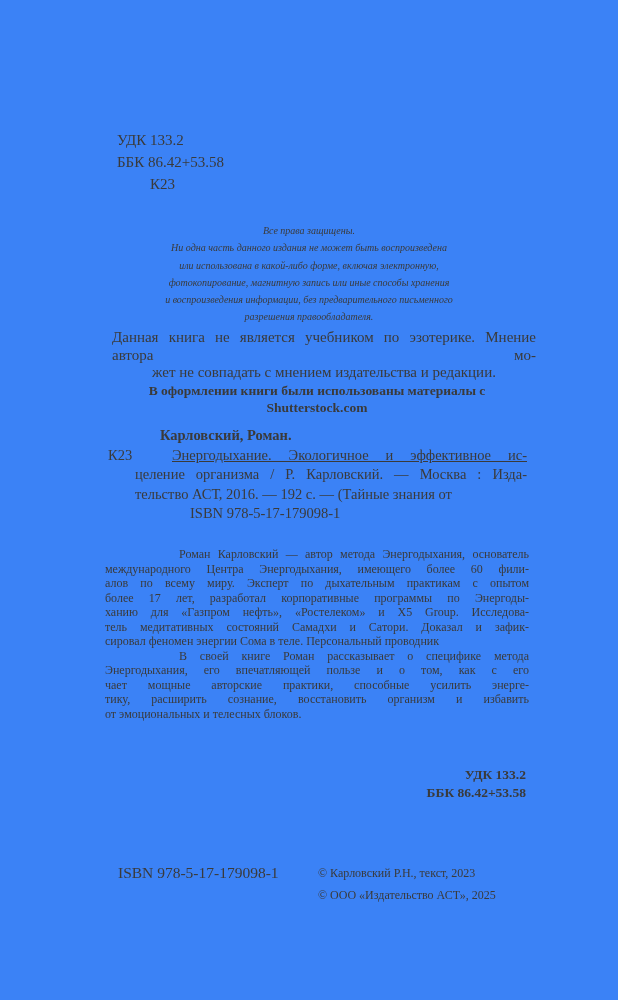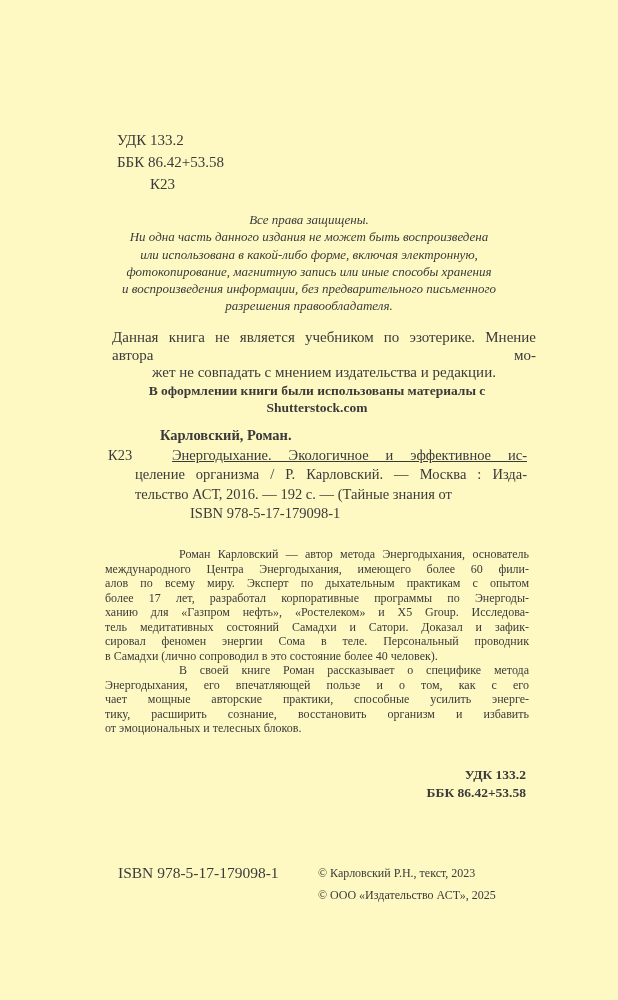--- a/index.html
+++ b/index.html
@@ -5,39 +5,39 @@
   html, body {
     margin: 0;
     padding: 0;
     background: #e8e8e8;
   }
   .page {
     position: relative;
     width: 618px;
     height: 1000px;
     margin: 0 auto;
-    background: #fef9c3;
+    background: #3b82f6;
     color: #3a3a3a;
     font-family: "Liberation Serif", "DejaVu Serif", serif;
     overflow: hidden;
   }
   .abs { position: absolute; }
 
   
   .udk-top {
     left: 117px; top: 129px;
     font-size: 15px; line-height: 22px;
   }
   .udk-top .sign { padding-left: 33px; }
 
   
   .rights {
-    left: 79px; top: 211px; width: 460px;
+    left: 79px; top: 222px; width: 460px;
     font-style: italic;
-    font-size: 13px; line-height: 17.3px;
+    font-size: 10px; line-height: 17.3px;
     text-align: center;
   }
 
   
   .disclaimer {
     left: 112px; top: 329px; width: 424px;
     font-size: 15px; line-height: 17.5px;
     text-align: justify;
   }
   .disclaimer .line { text-align-last: justify; }
@@ -132,21 +132,20 @@
 
   <div class="abs annotation">
     <div class="para">
         <div class="line">Роман Карловский — автор метода Энергодыхания, основатель</div>
         <div class="line">международного Центра Энергодыхания, имеющего более 60 фили-</div>
         <div class="line">алов по всему миру. Эксперт по дыхательным практикам с опытом</div>
         <div class="line">более 17 лет, разработал корпоративные программы по Энергоды-</div>
         <div class="line">ханию для «Газпром нефть», «Ростелеком» и X5 Group. Исследова-</div>
         <div class="line">тель медитативных состояний Самадхи и Сатори. Доказал и зафик-</div>
         <div class="line">сировал феномен энергии Сома в теле. Персональный проводник</div>
-        <div class="line">в Самадхи (лично сопроводил в это состояние более 40 человек).</div>
       </div>
     <div class="para">
         <div class="line">В своей книге Роман рассказывает о специфике метода</div>
         <div class="line">Энергодыхания, его впечатляющей пользе и о том, как с его</div>
         <div class="line">чает мощные авторские практики, способные усилить энерге-</div>
         <div class="line">тику, расширить сознание, восстановить организм и избавить</div>
         <div class="line">от эмоциональных и телесных блоков.</div>
       </div>
   </div>
 

